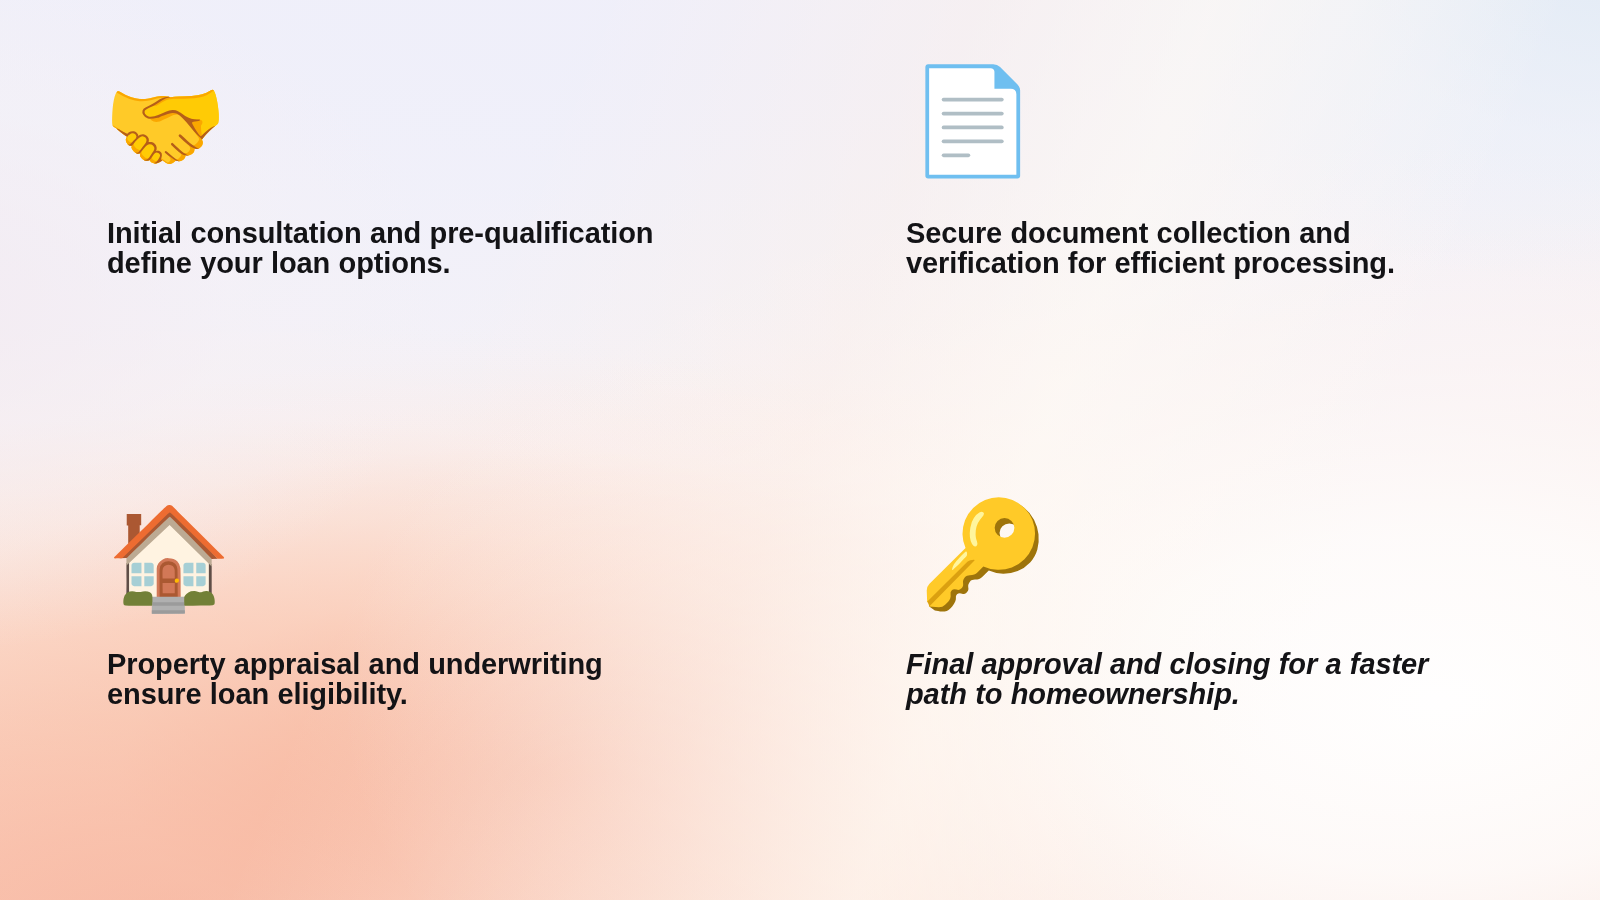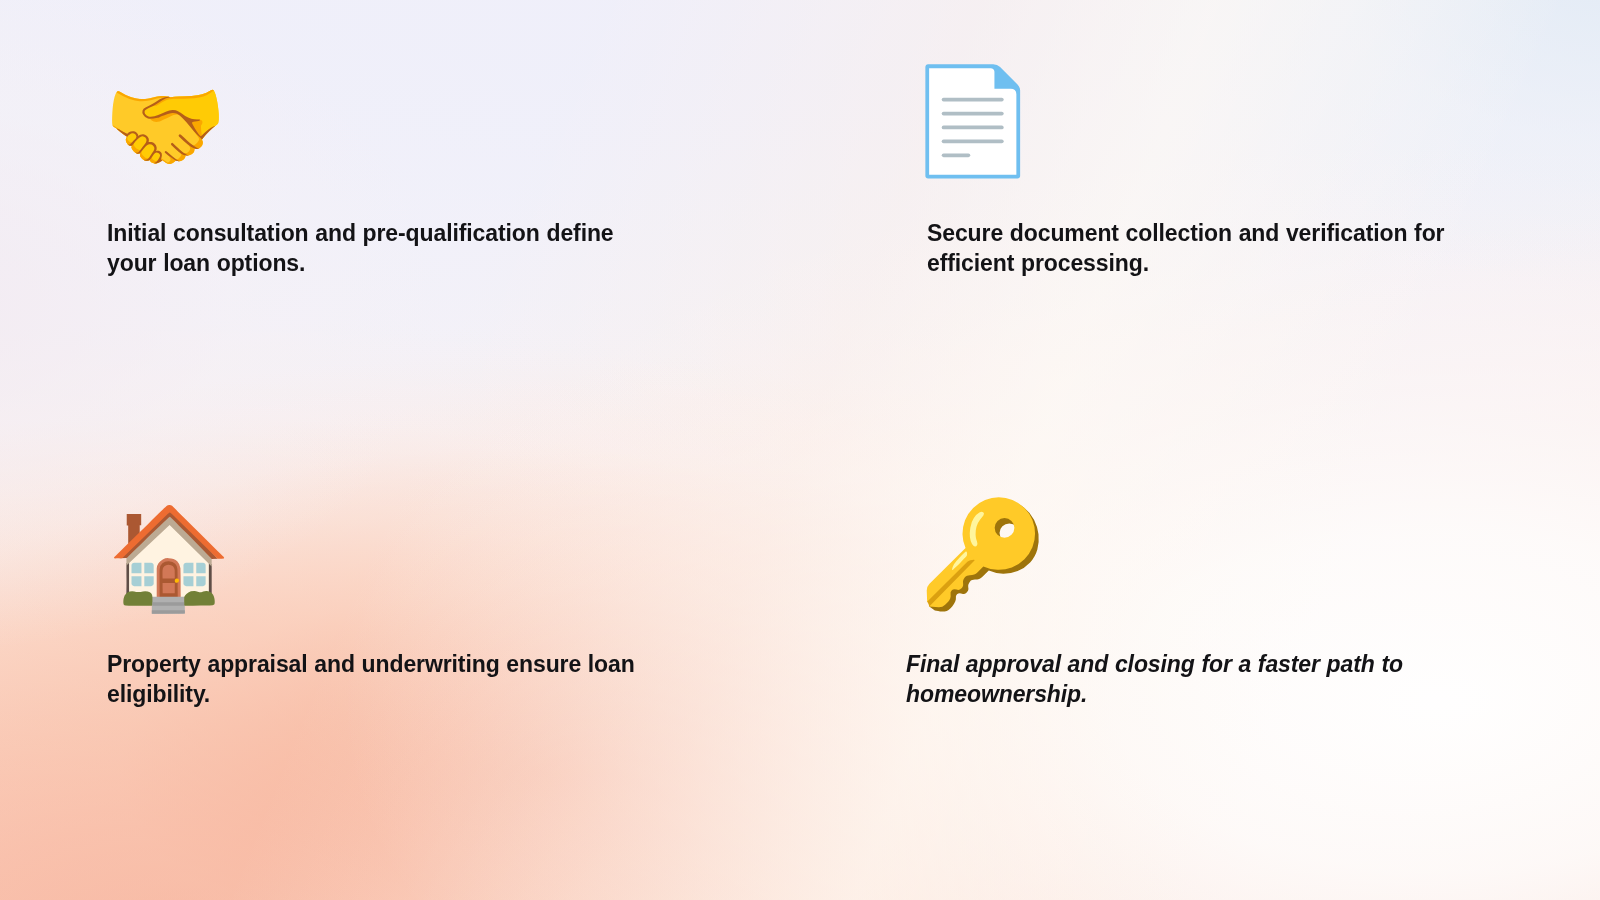--- a/index.html
+++ b/index.html
@@ -134,29 +134,29 @@
 
   
   .step-card-1 .step-icon { font-size: 100px; margin-left: -4px; }
   .step-card-2 .step-icon { font-size: 104px; margin-left:  2px; margin-top: -6px; }
   .step-card-3 .step-icon { font-size: 100px; margin-left:  0px; margin-top: 10px; }
   .step-card-4 .step-icon { font-size: 104px; margin-left: 12px; margin-top:  6px; }
 
   .step-caption {
     margin-top: 34px;
     max-width: 560px;
-    font-size: 23px;
+    font-size: 29px;
     line-height: 30px;
     font-weight: 700;
     letter-spacing: -0.1px;
     color: #131316;
     word-spacing: 0.4px;
   }
 
-  .step-card-2 .step-caption { margin-top: 40px; margin-left: 21px; }
+  .step-card-2 .step-caption { margin-top: 40px; }
   .step-card-3 .step-caption { }
   .step-card-4 .step-caption { margin-top: 38px; font-style: italic; }
 </style>
 </head>
 <body>
 
 <div id="background-canvas">
   <div class="bg-layer bg-base"></div>
   <div class="bg-layer bg-lavender-top"></div>
   <div class="bg-layer bg-peach"></div>

